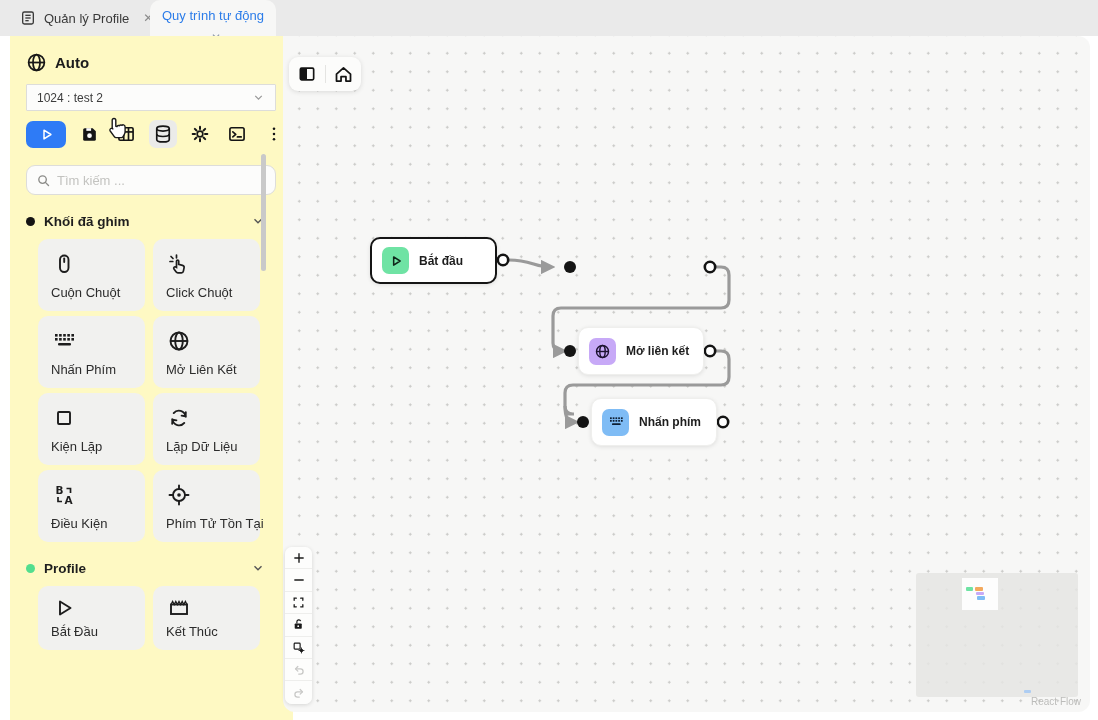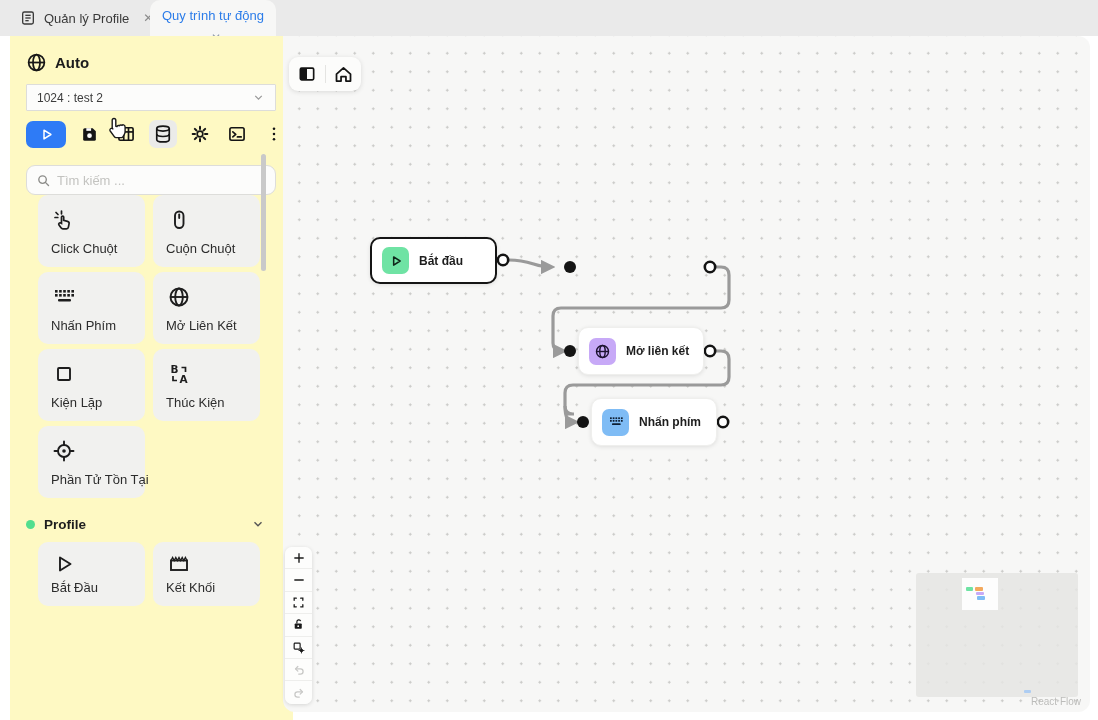--- a/index.html
+++ b/index.html
@@ -173,38 +173,45 @@
   </div>
 
   <div class="search">
     <svg width="15" height="15" viewBox="0 0 24 24">
         <circle cx="10.5" cy="10.5" r="6" fill="none" stroke="#8d8d8a" stroke-width="2.2"></circle>
         <line x1="15" y1="15" x2="20" y2="20" stroke="#8d8d8a" stroke-width="2.2" stroke-linecap="round"></line>
       </svg>
     <input placeholder="Tìm kiếm ..." style="">
   </div>
 
+  <div class="sec-head">
+    <span class="sec-dot" style="background:#141414"></span>
+    <span class="sec-label">Khối đã ghim</span>
+    <svg class="sec-chev" width="14" height="14" viewBox="0 0 24 24">
+        <polyline points="6,9 12,15 18,9" fill="none" stroke="currentColor" stroke-width="2.4"></polyline>
+      </svg>
+  </div>
   <div class="blocks">
+    <div class="card">
+      <svg class="cicon" width="24" height="24" viewBox="0 0 24 24">
+          <rect x="8" y="3.5" width="8.5" height="16.5" rx="4.2" fill="none" stroke="#1d1d1d" stroke-width="1.9"></rect>
+          <line x1="12.2" y1="6.5" x2="12.2" y2="10" stroke="#1d1d1d" stroke-width="1.9" stroke-linecap="round"></line>
+        </svg>
+      <span class="clabel">Cuộn Chuột</span>
+    </div>
     <div class="card">
       <svg class="cicon" width="24" height="24" viewBox="0 0 24 24">
           <g stroke="#1d1d1d" stroke-width="1.7" stroke-linecap="round" fill="none">
             <line x1="4" y1="4.5" x2="6" y2="6.5"></line>
             <line x1="3" y1="9.5" x2="5.8" y2="9.5"></line>
             <line x1="9.5" y1="3" x2="9.5" y2="5.8"></line>
             <path d="M9.5 9 c0-1.2 2.2-1.2 2.2 0 v3.4 l3.8 .9 c1.2 .3 1.8 1.1 1.6 2.3 l-.7 3.6 c-.2 1-.9 1.6-1.9 1.6 h-3.6 c-.8 0-1.4-.3-1.9-1 l-2-2.8 c-.9-1.3 .4-2.6 1.8-2 l.7 .4 z"></path>
           </g>
         </svg>
       <span class="clabel">Click Chuột</span>
-    </div>
-    <div class="card">
-      <svg class="cicon" width="24" height="24" viewBox="0 0 24 24">
-          <rect x="8" y="3.5" width="8.5" height="16.5" rx="4.2" fill="none" stroke="#1d1d1d" stroke-width="1.9"></rect>
-          <line x1="12.2" y1="6.5" x2="12.2" y2="10" stroke="#1d1d1d" stroke-width="1.9" stroke-linecap="round"></line>
-        </svg>
-      <span class="clabel">Cuộn Chuột</span>
     </div>
     <div class="card">
       <svg class="cicon" width="24" height="24" viewBox="0 0 24 24">
           <g fill="#1d1d1d">
             <rect x="3" y="5" width="2.6" height="2.6"></rect>
             <rect x="7.1" y="5" width="2.6" height="2.6"></rect>
             <rect x="11.2" y="5" width="2.6" height="2.6"></rect>
             <rect x="15.3" y="5" width="2.6" height="2.6"></rect>
             <rect x="19.4" y="5" width="2.6" height="2.6"></rect>
             <rect x="3" y="9" width="2.6" height="2.6"></rect>
@@ -226,39 +233,50 @@
       <span class="clabel">Mở Liên Kết</span>
     </div>
     <div class="card">
       <svg class="cicon" width="24" height="24" viewBox="0 0 24 24">
           <rect x="6" y="6" width="12" height="12" rx="1" fill="none" stroke="#1d1d1d" stroke-width="1.9"></rect>
         </svg>
       <span class="clabel">Kiện Lặp</span>
     </div>
     <div class="card">
       <svg class="cicon" width="24" height="24" viewBox="0 0 24 24">
+          <g fill="none" stroke="#1d1d1d" stroke-width="1.9" stroke-linecap="round">
+            <path d="M5.5 13.5 a6.7 6.7 0 0 0 11.8 3.4"></path>
+            <path d="M18.5 10.5 a6.7 6.7 0 0 0-11.8-3.4"></path>
+            <polyline points="18.8,6.2 18.6,10.3 14.6,9.6"></polyline>
+            <polyline points="5.2,17.8 5.4,13.7 9.4,14.4"></polyline>
+          </g>
+        </svg>
+      <span class="clabel">Lặp Dữ Liệu</span>
+    </div>
+    <div class="card">
+      <svg class="cicon" width="24" height="24" viewBox="0 0 24 24">
           <text x="3.5" y="11" font-size="10.5" font-weight="bold" fill="#1d1d1d" font-family="'DejaVu Sans',sans-serif">B</text>
           <text x="12.5" y="20.5" font-size="10.5" font-weight="bold" fill="#1d1d1d" font-family="'DejaVu Sans',sans-serif">A</text>
           <path d="M6 14 v4.5 h4" fill="none" stroke="#1d1d1d" stroke-width="1.7"></path>
           <path d="M18.5 10 V5.5 h-4" fill="none" stroke="#1d1d1d" stroke-width="1.7"></path>
         </svg>
-      <span class="clabel">Thúc Kiện</span>
+      <span class="clabel">Điều Kiện</span>
     </div>
     <div class="card">
       <svg class="cicon" width="24" height="24" viewBox="0 0 24 24">
           <circle cx="12" cy="12" r="6" fill="none" stroke="#1d1d1d" stroke-width="1.9"></circle>
           <circle cx="12" cy="12" r="1.8" fill="#1d1d1d"></circle>
           <g stroke="#1d1d1d" stroke-width="1.9" stroke-linecap="round">
             <line x1="12" y1="2.5" x2="12" y2="6"></line>
             <line x1="12" y1="18" x2="12" y2="21.5"></line>
             <line x1="2.5" y1="12" x2="6" y2="12"></line>
             <line x1="18" y1="12" x2="21.5" y2="12"></line>
           </g>
         </svg>
-      <span class="clabel">Phần Tử Tồn Tại</span>
+      <span class="clabel">Phím Tử Tồn Tại</span>
     </div>
   </div>
 
   <div class="sec-head">
     <span class="sec-dot" style="background:#52de8e"></span>
     <span class="sec-label">Profile</span>
     <svg class="sec-chev" width="14" height="14" viewBox="0 0 24 24">
         <polyline points="6,9 12,15 18,9" fill="none" stroke="currentColor" stroke-width="2.4"></polyline>
       </svg>
   </div>
@@ -267,21 +285,21 @@
       <svg class="cicon" width="24" height="24" viewBox="0 0 24 24">
           <polygon points="8,5.5 18.5,12 8,18.5" fill="none" stroke="#1d1d1d" stroke-width="1.9" stroke-linejoin="round"></polygon>
         </svg>
       <span class="clabel">Bắt Đầu</span>
     </div>
     <div class="card short">
       <svg class="cicon" width="24" height="24" viewBox="0 0 24 24">
           <rect x="4" y="8.5" width="16" height="9.5" fill="none" stroke="#1d1d1d" stroke-width="1.9"></rect>
           <path d="M4 8.5 l1.6-3 1.6 3 1.6-3 1.6 3 1.6-3 1.6 3 1.6-3 1.6 3 1.6-3 1.6 3" fill="none" stroke="#1d1d1d" stroke-width="1.3"></path>
         </svg>
-      <span class="clabel">Kết Khối</span>
+      <span class="clabel">Kết Thúc</span>
     </div>
   </div>
 </div>
 <div class="scrollbar"></div>
 
 <div class="canvas">
 
   <div class="float-panel">
     <div class="fp-btn">
       <svg width="20" height="20" viewBox="0 0 24 24">

